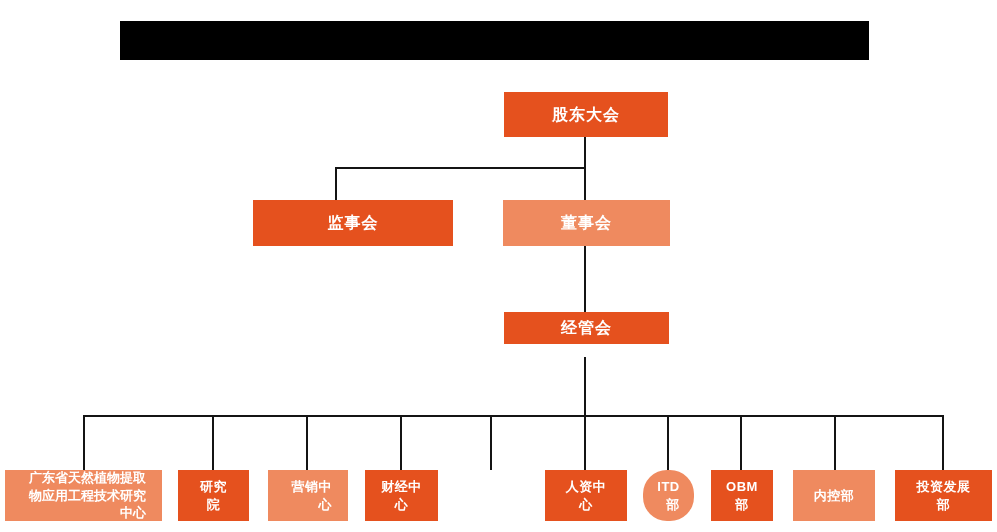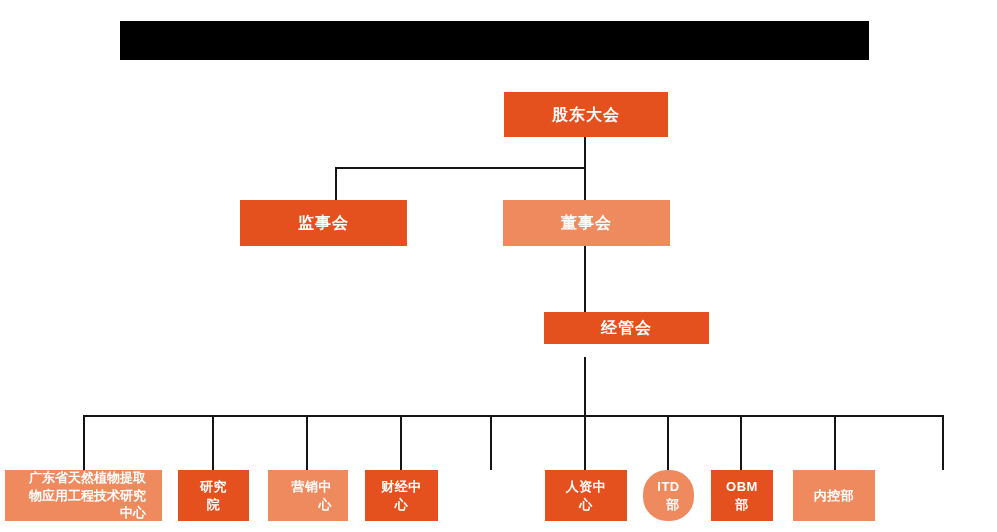--- a/index.html
+++ b/index.html
@@ -37,24 +37,24 @@
   .vline, .hline {
     position: absolute;
     background: var(--color-line, #141414);
   }
   .vline { width: 2px; }
   .hline { height: 2px; }
 
   
   .pos-shareholders { left: 504px; top: 92px;  width: 164px; height: 45px; }
   
-  .pos-supervisory  { left: 240px; top: 200px; width: 167px; height: 46px; }
+  .pos-supervisory  { left: 253px; top: 200px; width: 200px; height: 46px; }
   .pos-board        { left: 503px; top: 200px; width: 167px; height: 46px; }
   
-  .pos-management   { left: 504px; top: 312px; width: 165px; height: 31px; margin-left: 40px; }
+  .pos-management   { left: 504px; top: 312px; width: 165px; height: 31px; }
   
   .row4 { top: 470px; height: 51px; font-size: 13px; letter-spacing: 0.5px; }
   .pos-b0 { left: 5px;   width: 157px; font-size: 13px; letter-spacing: 0; }
   .pos-b1 { left: 178px; width: 71px; }
   .pos-b2 { left: 268px; width: 80px; }
   .pos-b3 { left: 365px; width: 73px; }
   .pos-b4 { left: 454px; width: 76px; }
   .pos-b5 { left: 545px; width: 82px; }
   .pos-b6 { left: 643px; width: 51px; border-radius: 24px; }
   .pos-b7 { left: 711px; width: 62px; }
@@ -92,14 +92,15 @@
   <div class="node primary pos-management">经管会</div>
 
   <div class="node light   row4 pos-b0">广东省天然植物提取物应用工程技术研究中心</div>
   <div class="node primary row4 pos-b1">研究院</div>
   <div class="node light   row4 pos-b2">营销中心</div>
   <div class="node primary row4 pos-b3">财经中心</div>
   <div class="node primary row4 pos-b5">人资中心</div>
   <div class="node light   row4 pos-b6">ITD部</div>
   <div class="node primary row4 pos-b7">OBM部</div>
   <div class="node light   row4 pos-b8">内控部</div>
+  <div class="node primary row4 pos-b9">投资发展部</div>
 
 </div>
 
 </body></html>

